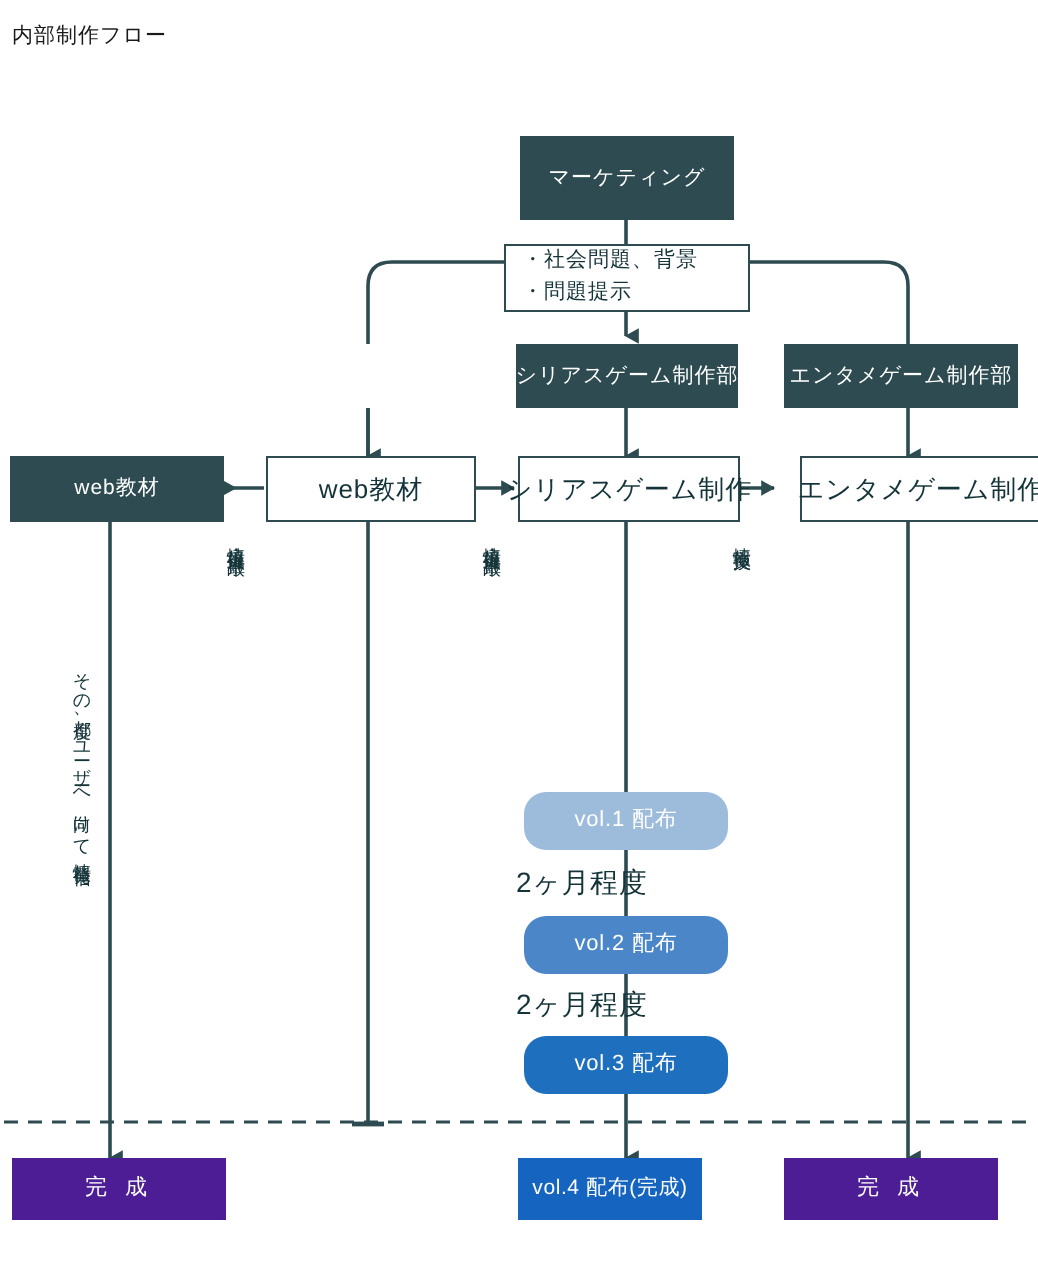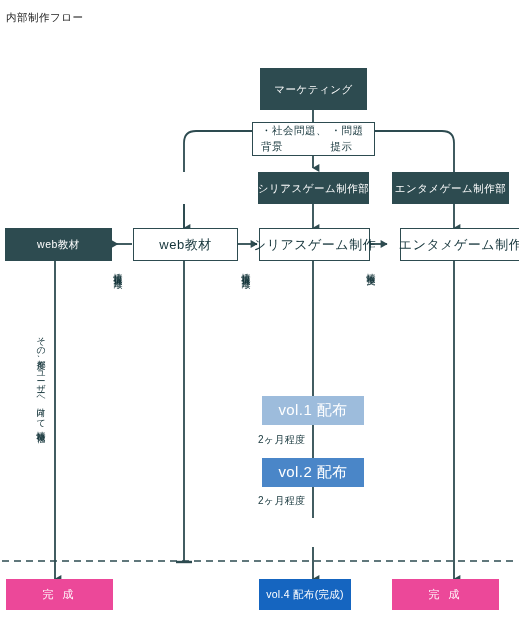--- a/index.html
+++ b/index.html
@@ -40,25 +40,26 @@
   .node.white.leftalign{
     justify-content:flex-start;
     text-align:left;
     padding-left:8px;
     white-space:normal;
     font-size:10.5px;
     line-height:1.5;
   }
   .node.vol{
     color:#ffffff;
-    font-size:15px;
+    font-size:11px;
     letter-spacing:.4px;
+    border-radius:11px;
   }
   .node.done{
-    background:#ec4899;
+    background:#4c1d95;
     color:#ffffff;
     font-size:11px;
     letter-spacing:3px;
   }
   .node.finalvol{
     background:#1565c0;
     color:#ffffff;
     font-size:10.5px;
     letter-spacing:.3px;
   }
@@ -68,21 +69,21 @@
     writing-mode:vertical-rl;
     text-orientation:upright;
     font-size:9px;
     color:#14343a;
     letter-spacing:1px;
     line-height:1;
     white-space:nowrap;
   }
   .hlabel{
     position:absolute;
-    font-size:10px;
+    font-size:14px;
     color:#14343a;
     white-space:nowrap;
     letter-spacing:.3px;
   }
   #page-title{
     position:absolute;
     left:6px;top:11px;
     font-size:10.5px;
     color:#1a1a1a;
     font-weight:normal;
@@ -146,21 +147,21 @@
       <line x1="454" y1="261" x2="454" y2="579" marker-end="url(#arrowDown)"></line>
 
       <line x1="2" y1="561" x2="517" y2="561" stroke-width="1.6" stroke-dasharray="7 5"></line>
     </g>
   </svg>
 
   <div class="node dark" style="left:260px;top:68px;width:107px;height:42px;">
     <span>マーケティング</span>
   </div>
 
-  <div class="node white leftalign" style="left:252px;top:122px;width:123px;height:34px;flex-direction:row;align-items:flex-start;justify-content:center;">
+  <div class="node white leftalign" style="left:252px;top:122px;width:123px;height:34px;flex-direction:column;align-items:flex-start;justify-content:center;">
     <span>・社会問題、背景</span>
     <span>・問題提示</span>
   </div>
 
 
   <div class="node dark" style="left:258px;top:172px;width:111px;height:32px;">
     <span>シリアスゲーム制作部</span>
   </div>
 
   <div class="node dark" style="left:392px;top:172px;width:117px;height:32px;">
@@ -184,20 +185,23 @@
   </div>
 
   <div class="node vol" style="left:262px;top:396px;width:102px;height:29px;background:#9dbcdc;">
     <span>vol.1 配布</span>
   </div>
 
   <div class="node vol" style="left:262px;top:458px;width:102px;height:29px;background:#4a86c8;">
     <span>vol.2 配布</span>
   </div>
 
+  <div class="node vol" style="left:262px;top:518px;width:102px;height:29px;background:#1f6fbf;">
+    <span>vol.3 配布</span>
+  </div>
 
   <div class="node done" style="left:6px;top:579px;width:107px;height:31px;">
     <span>完 成</span>
   </div>
 
   <div class="node finalvol" style="left:259px;top:579px;width:92px;height:31px;">
     <span>vol.4 配布(完成)</span>
   </div>
 
   <div class="node done" style="left:392px;top:579px;width:107px;height:31px;">

